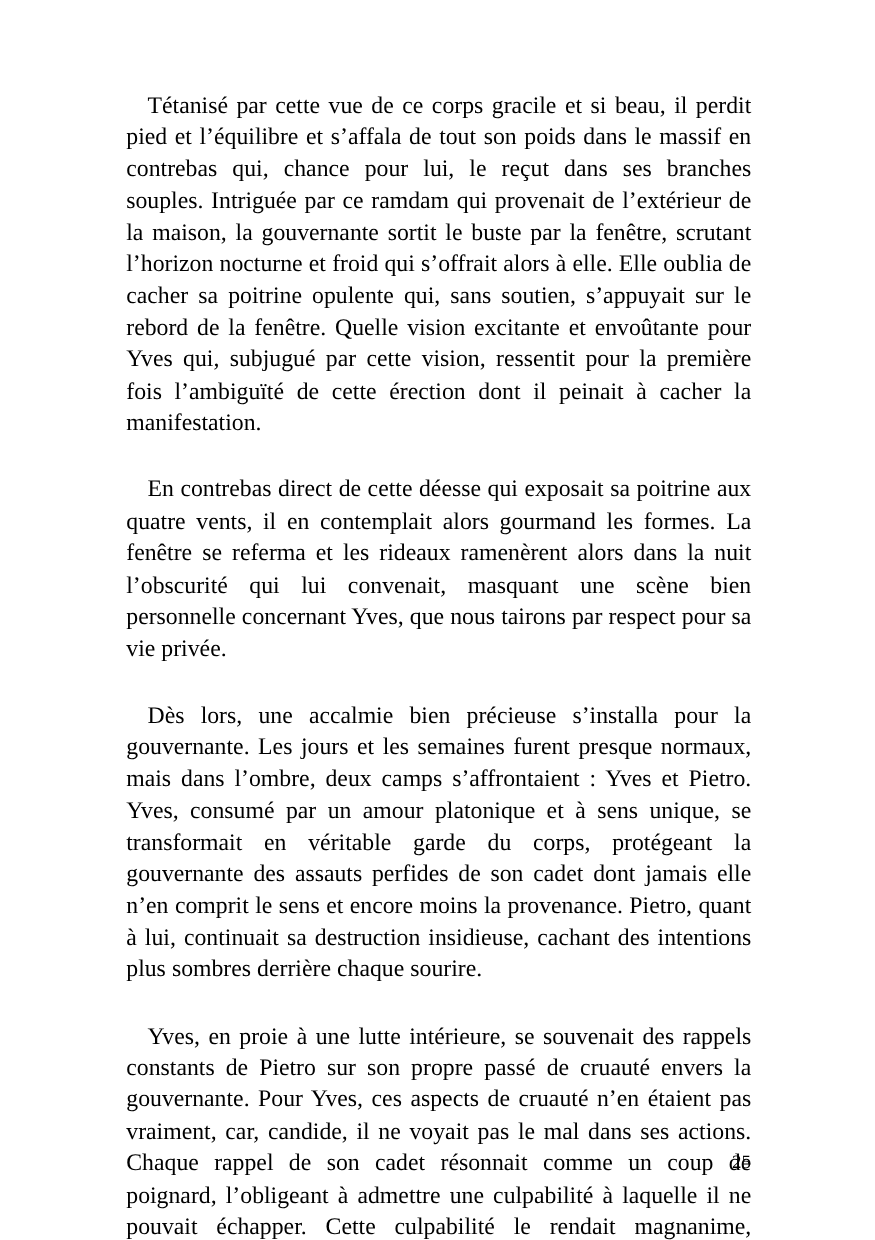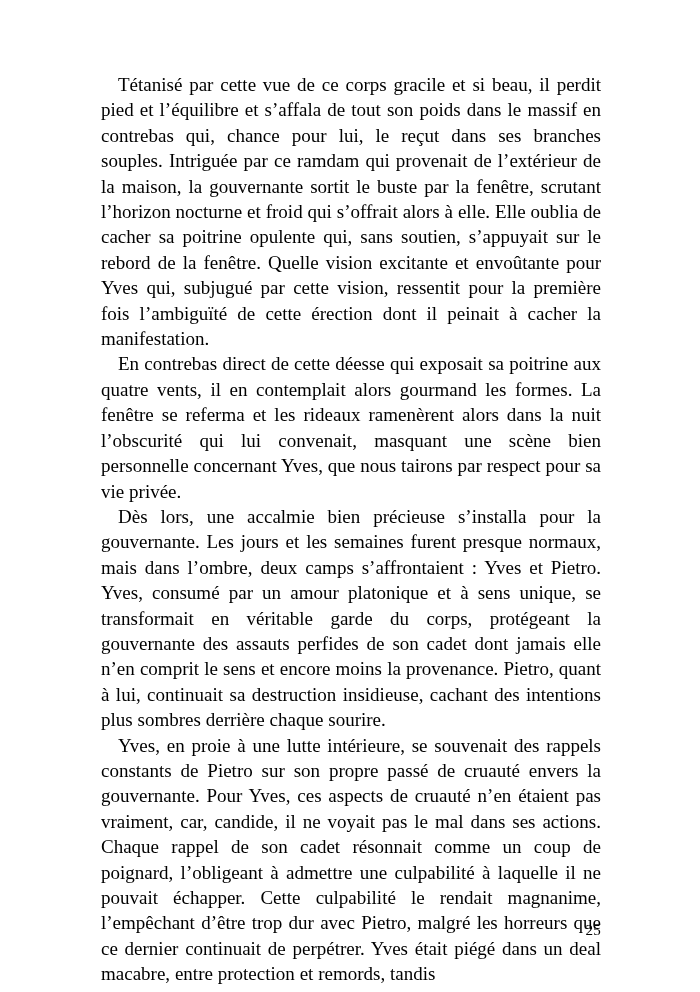--- a/index.html
+++ b/index.html
@@ -32,21 +32,21 @@
     font-size: 19px;
     line-height: 25.4px;
     text-align: justify;
     text-justify: inter-word;
     text-indent: 17px;
     hyphens: none;
     -webkit-hyphens: none;
     word-spacing: 0.1px;
   }
   .para + .para {
-    margin-top: 0;
+    margin-top: 28px;
   }
   .folio {
     position: absolute;
     right: 99px;
     top: 920px;
     width: 40px;
     text-align: right;
     font-size: 15.1px;
     line-height: 20px;
     letter-spacing: 0.2px;

